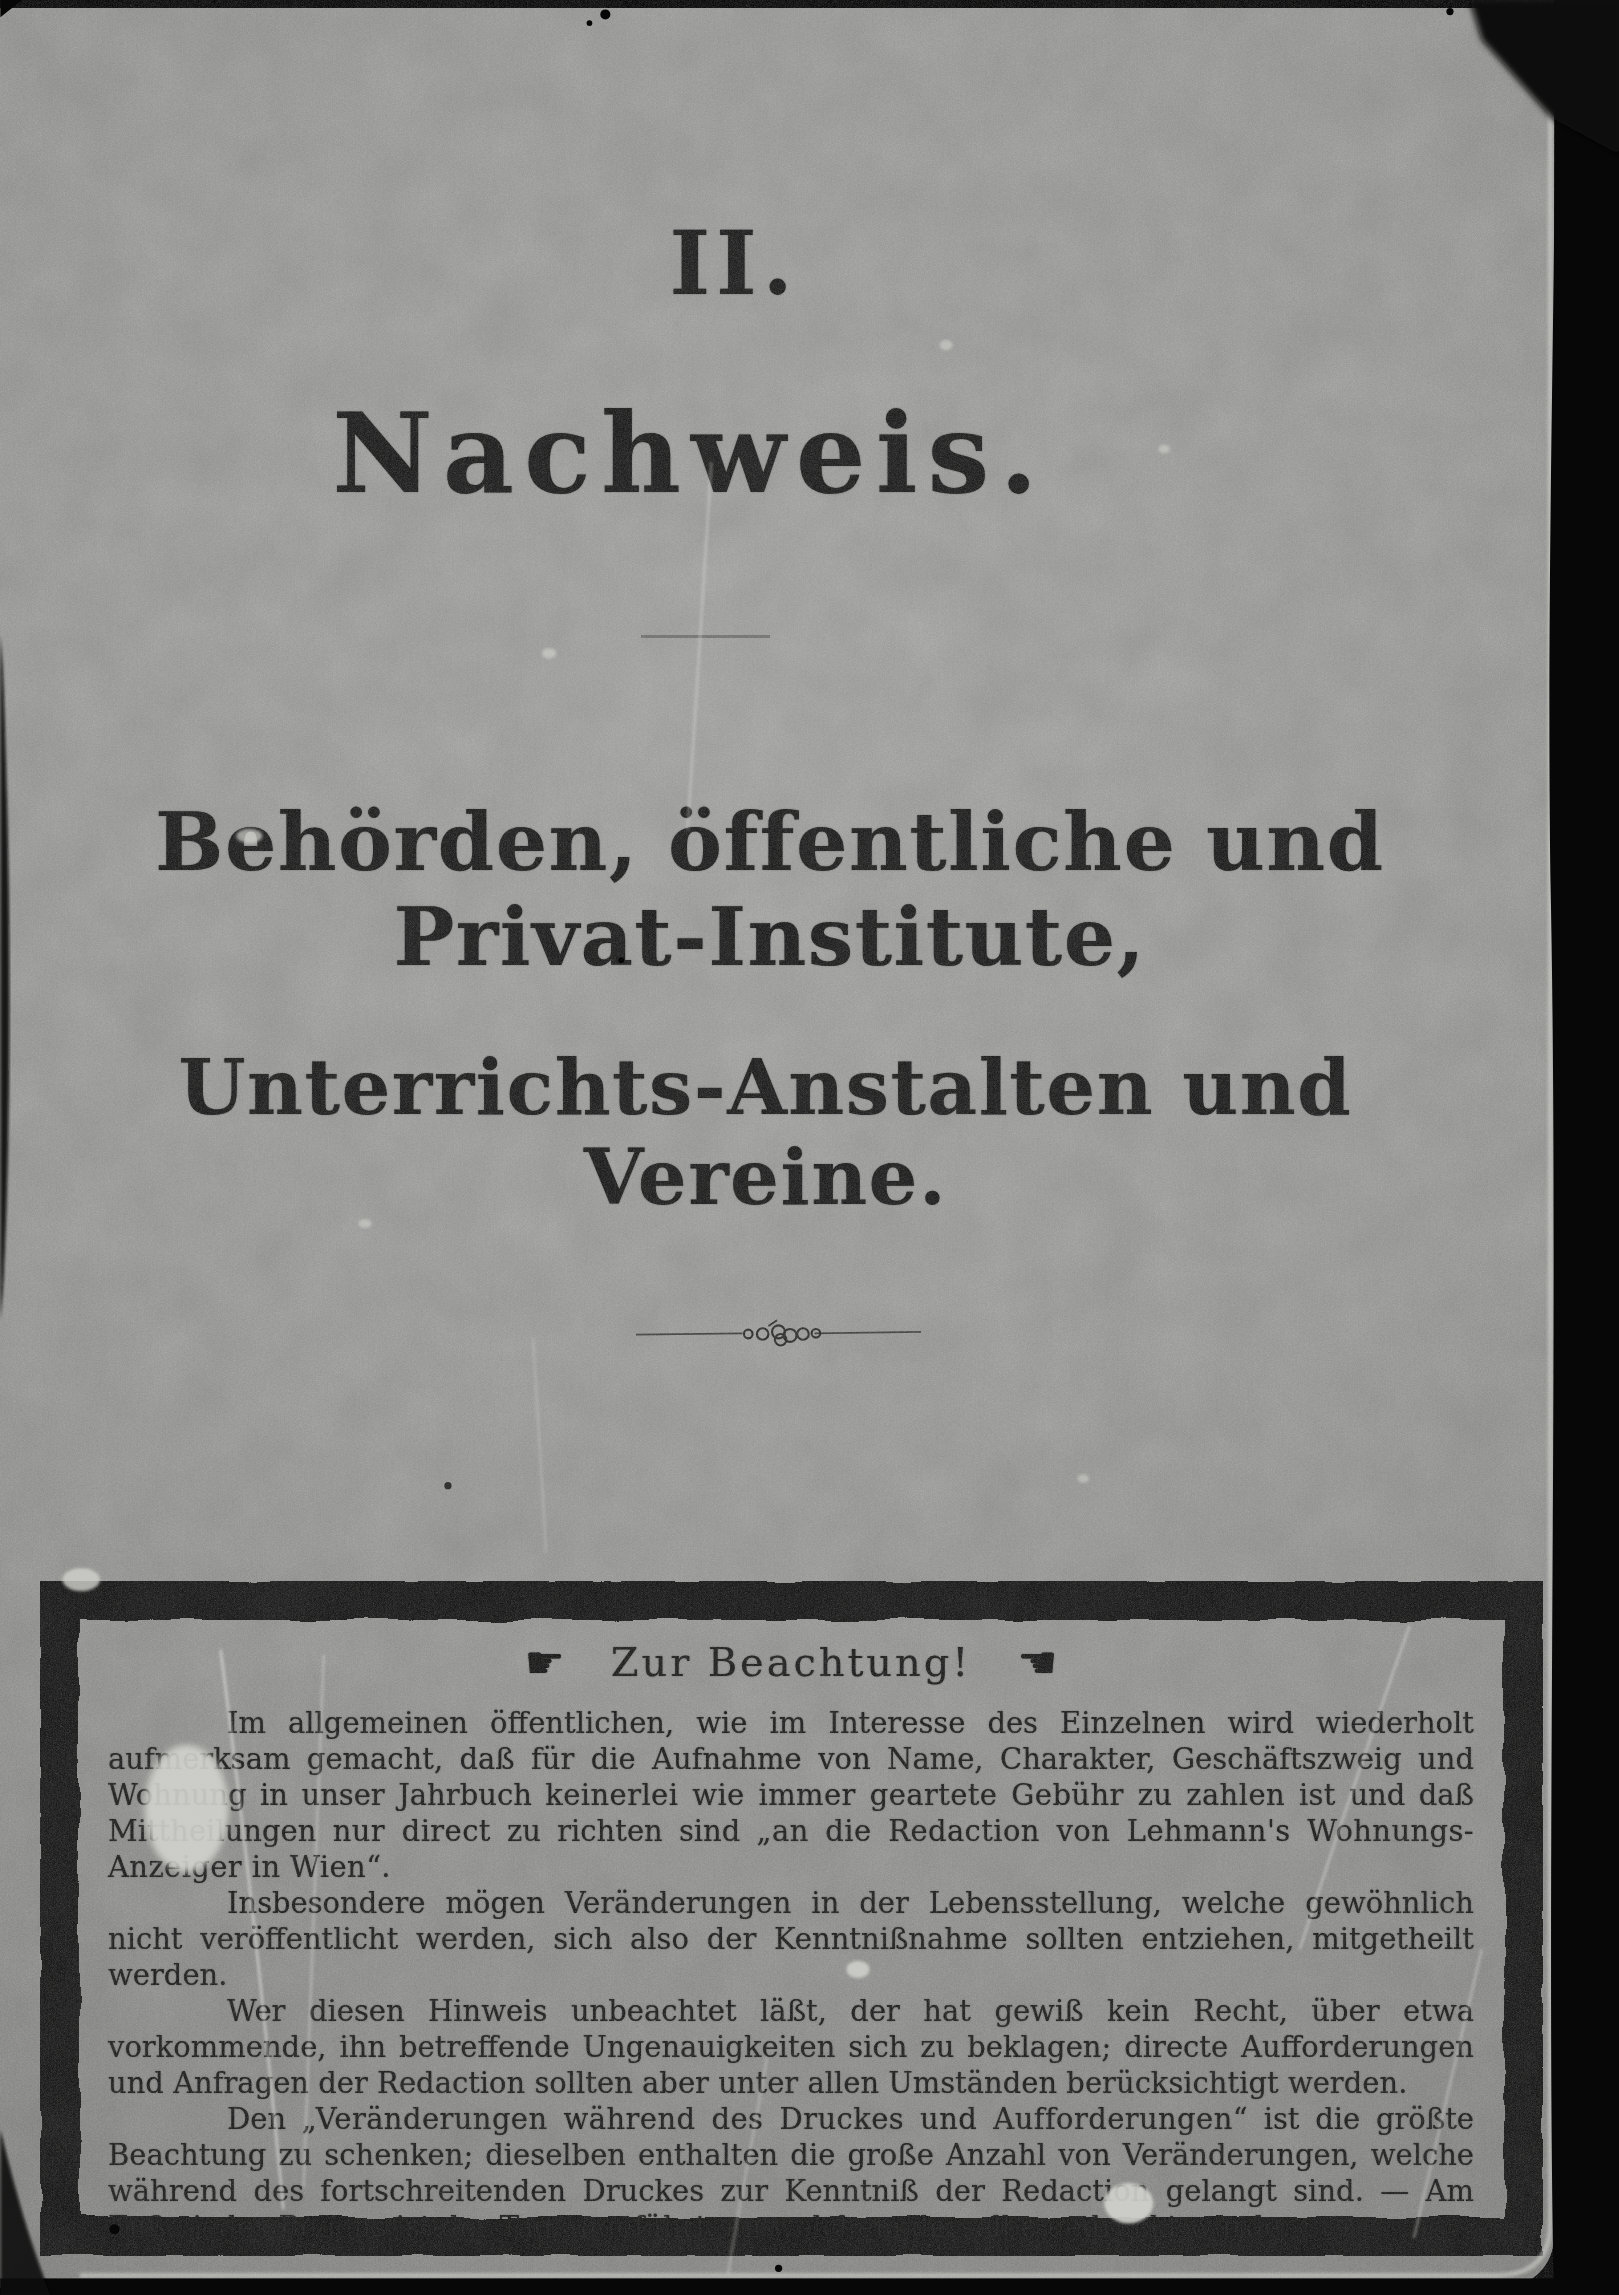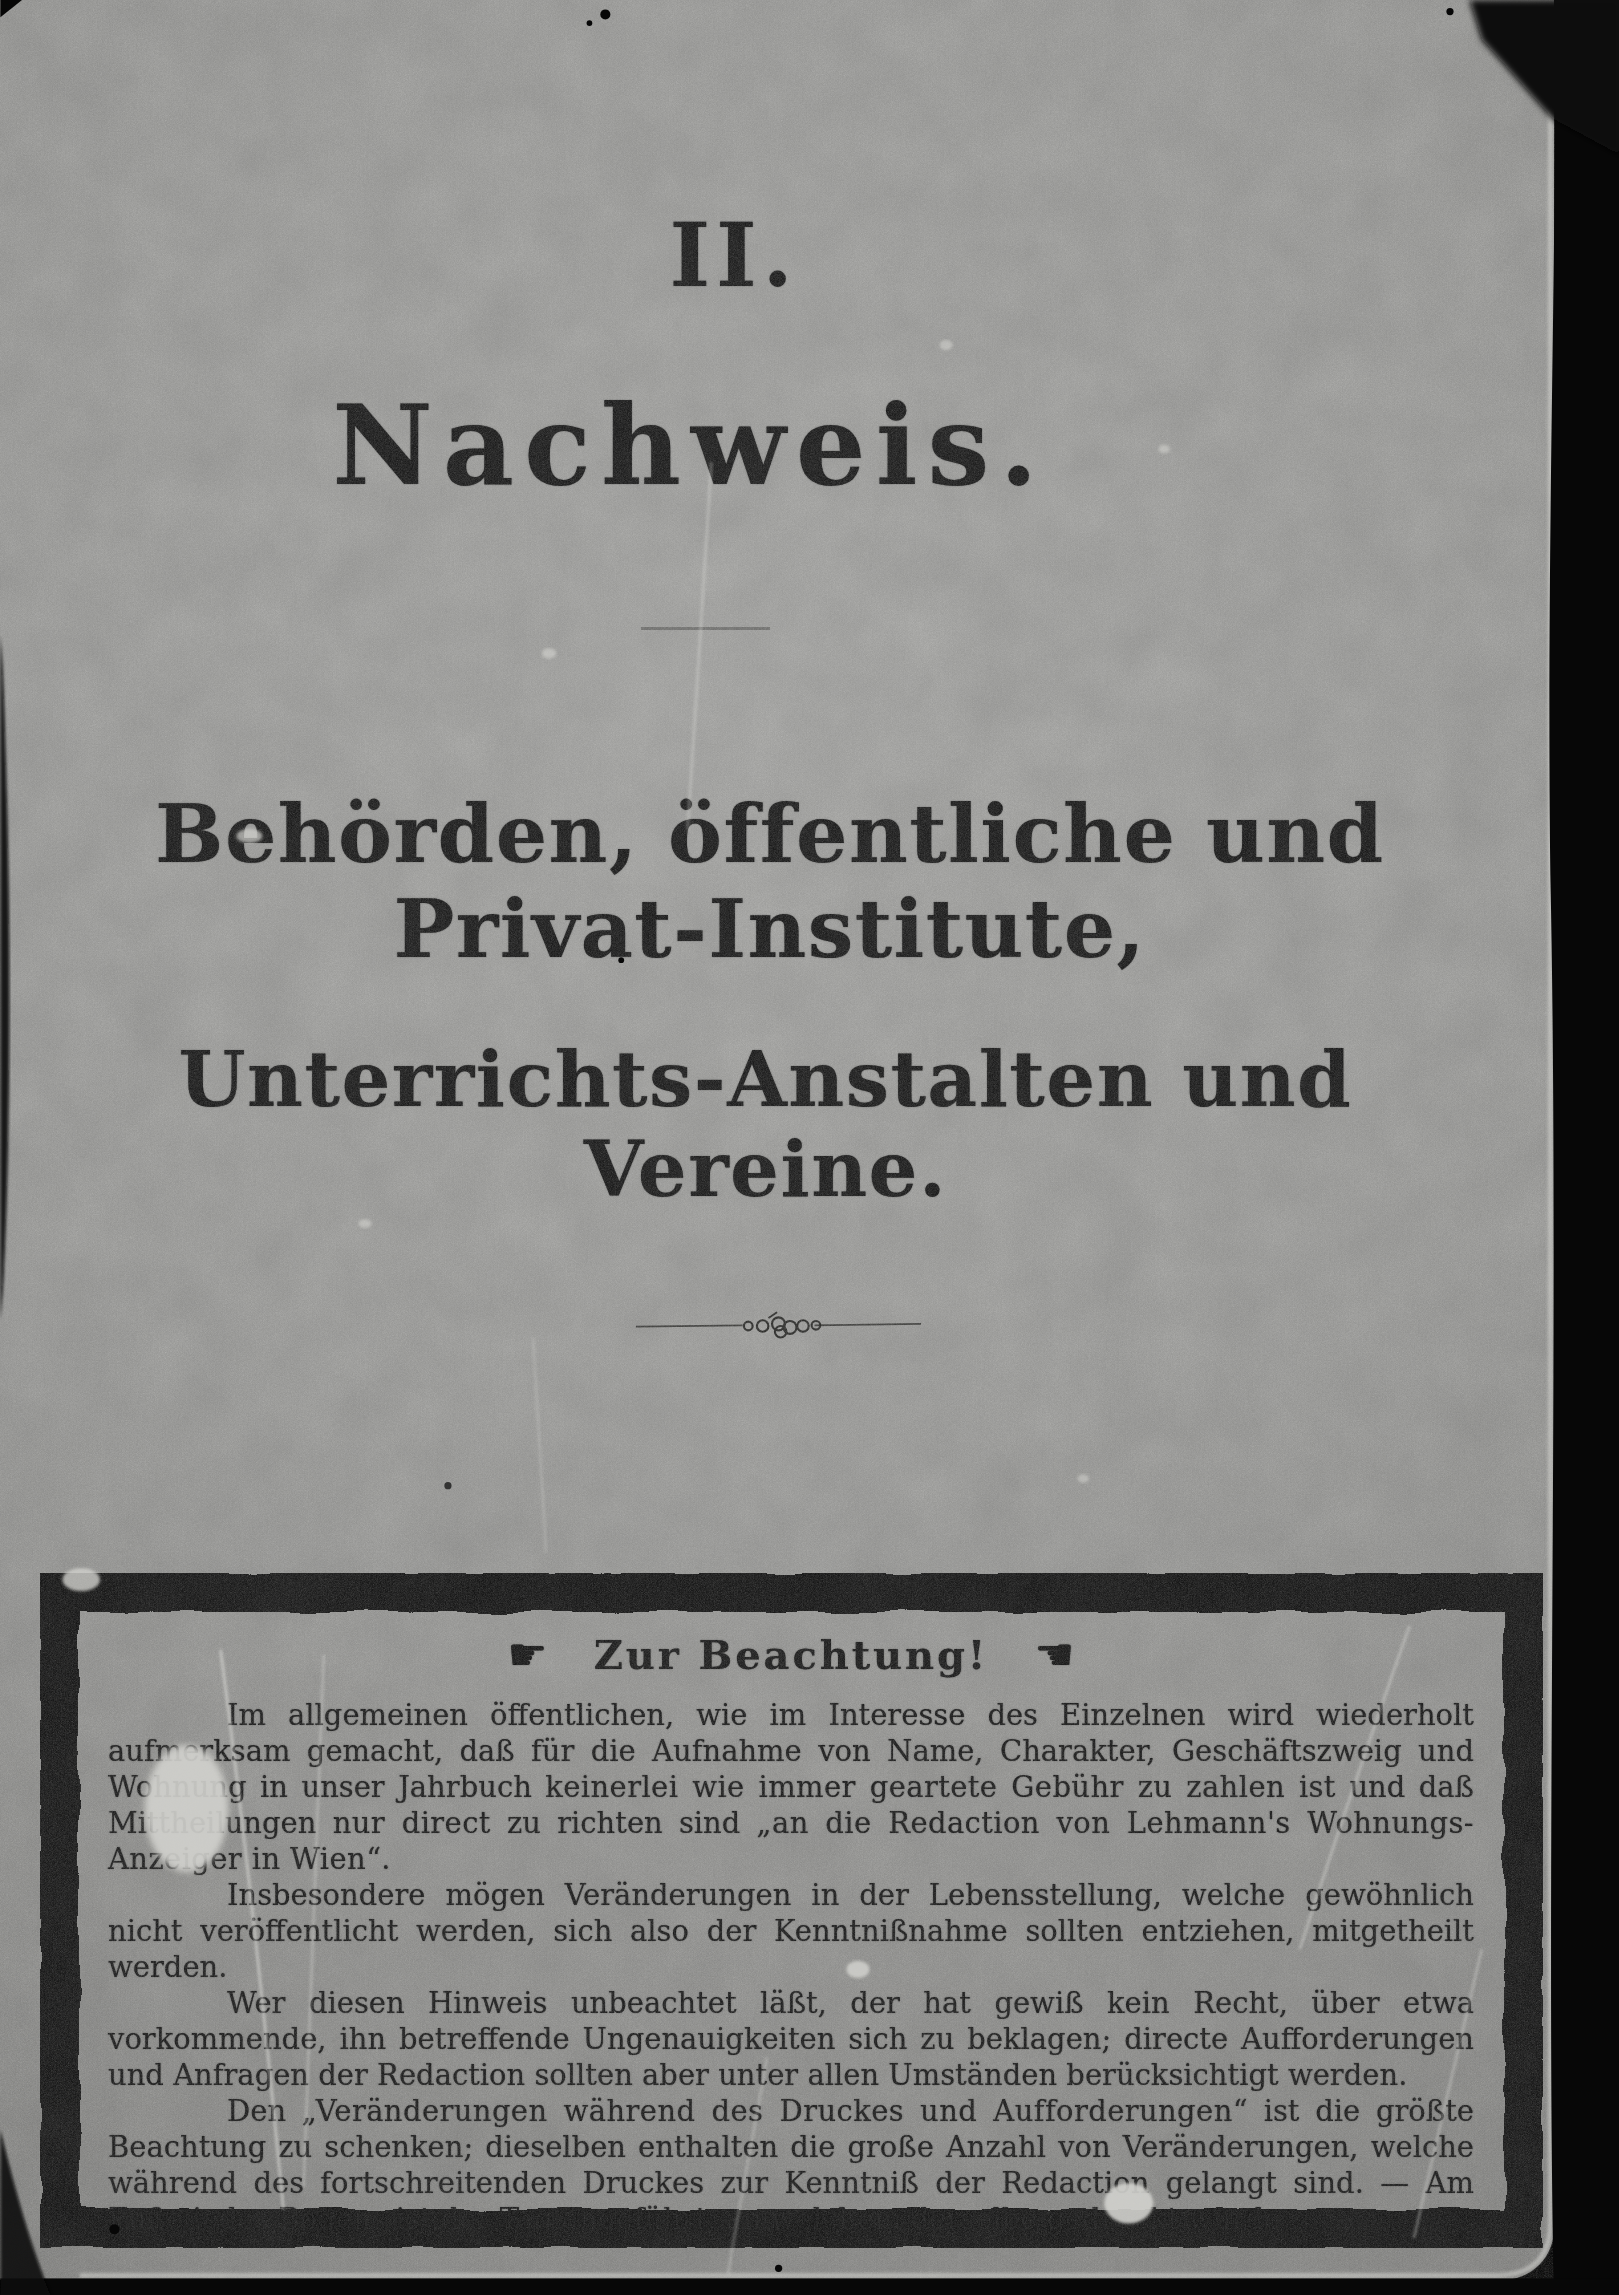--- a/index.html
+++ b/index.html
@@ -5,21 +5,21 @@
   html,body{margin:0;padding:0;background:#060606;}
   .scan{
     position:relative;
     width:1620px;height:2295px;
     background:#060606;
     overflow:hidden;
     font-family:"DejaVu Serif", serif;
     color:#1b1b1b;
   }
   .page{
-    position:absolute;left:0;top:0;
+    position:absolute;left:0;top:8px;
     width:1554px;height:2280px;
     background:radial-gradient(circle at 48% 32%, #a4a4a2 0%, #9b9b99 45%, #8f8f8d 78%, #838381 100%);
     border-bottom-right-radius:51px;
   }
   .ink{ text-shadow:0 0 1.4px rgba(10,10,10,.55); }
   .sec-num{
     position:absolute;top:204px;left:0;width:1554px;
     text-align:center;font-size:87px;font-weight:bold;letter-spacing:5.8px;
     transform:translateX(-43px);
   }
@@ -45,21 +45,21 @@
   .divider-svg{position:absolute;top:1308px;left:634px;}
   .frame-svg{position:absolute;left:40px;top:1573px;}
   .notice-inner{
     position:absolute;left:79px;top:1612px;width:1424px;height:595px;
   }
   .notice-head{
     position:absolute;top:19px;left:0;width:100%;
     display:flex;align-items:center;justify-content:center;gap:46px;
   }
   .notice-title{
-    font-size:40px;font-weight:bold;letter-spacing:2.9px;
+    font-size:40px;font-weight:normal;letter-spacing:2.9px;
   }
   .manicule{
     font-family:"DejaVu Sans", sans-serif;
     font-size:45px;line-height:1;color:#171717;
     text-shadow:0 0 1.4px rgba(10,10,10,.6);
   }
   .notice-body{
     position:absolute;left:29px;top:85px;width:1366px;
     font-size:29px;line-height:36px;
   }

